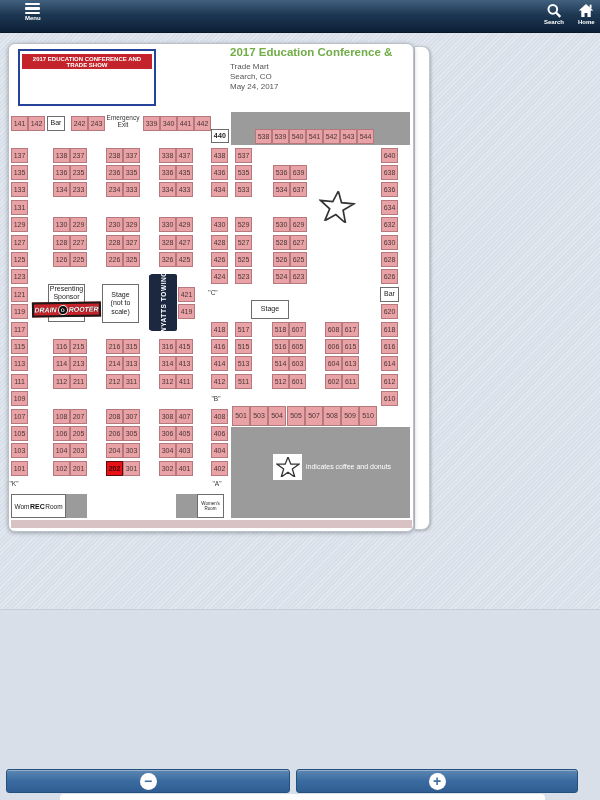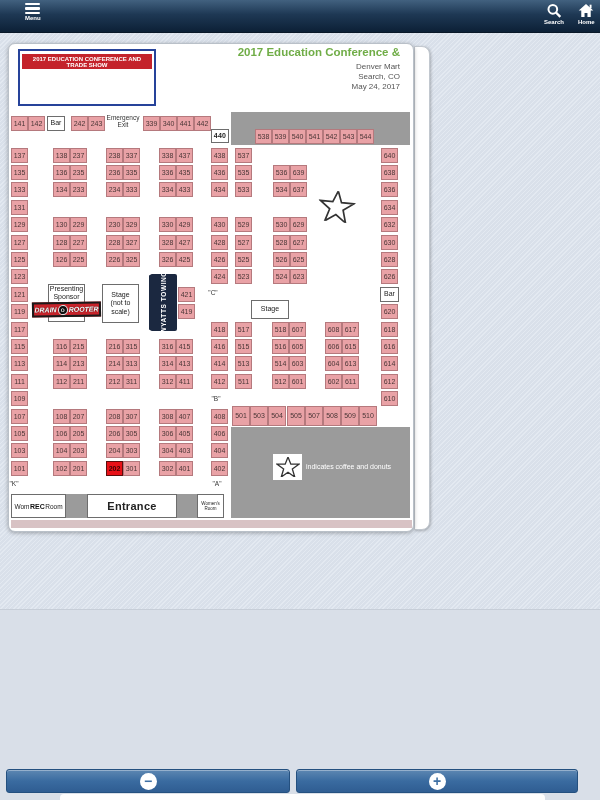--- a/index.html
+++ b/index.html
@@ -40,21 +40,21 @@
 
   
   .logo{position:absolute;left:18px;top:49px;width:138px;height:57px;background:#fff;
        border:2px solid #26439a;box-sizing:border-box;text-align:center;padding-top:1px;z-index:5}
   .logo-t1{font-size:19px;font-weight:bold;color:#26439a;letter-spacing:-.5px;line-height:20px}
   .logo-t2{display:inline-block;font-size:9.5px;font-weight:bold;color:#35a845;
        border:1.5px solid #35a845;padding:0 2px;line-height:11px;margin-top:0px}
   .logo-t3{display:block;font-size:6px;font-weight:bold;color:#fff;background:#c4232b;
        margin:2px 2px 0 2px;padding:1.5px 0}
   
-  .etitle{position:absolute;left:230px;top:45px;width:170px;text-align:right;z-index:5}
+  .etitle{position:absolute;left:230px;top:45px;width:170px;z-index:5}
   .etitle .g{font-size:11.5px;font-weight:bold;color:#70ad47;line-height:14px}
   .etitle .s{font-size:8px;color:#555;line-height:10px}
 
   
   .drain{position:absolute;left:32px;top:302px;width:69px;height:15px;background:#c8232a;
        border:2px solid #1a1a1a;box-sizing:border-box;display:flex;align-items:center;
        justify-content:center;gap:1px;z-index:6;transform:rotate(-1deg)}
   .drain span{font-size:7px;font-weight:bold;font-style:italic;color:#fff;text-shadow:0 0 1px #000}
   .drain .circ{width:8px;height:8px;background:#111;border:1px solid #eee;border-radius:50%;
        color:#fff;font-size:5px;font-style:normal;line-height:8px;text-align:center;flex:0 0 auto}
@@ -320,39 +320,38 @@
     <div class="booth" style="left: 359px; top: 406px; width: 18px; height: 20px; line-height: 18px;">510</div>
     <div class="wbox" style="left: 47px; top: 116px; width: 18px; height: 15px; font-size: 7px;">Bar</div>
     <div class="wbox bold" style="left: 211px; top: 129px; width: 18px; height: 14px; font-size: 7px;">440</div>
     <div class="wbox" style="left: 380px; top: 287px; width: 19px; height: 15px; font-size: 7px;">Bar</div>
     <div class="wbox" style="left: 251px; top: 300px; width: 38px; height: 19px; font-size: 7px;">Stage</div>
     <div class="wbox top" style="left: 48px; top: 284px; width: 37px; height: 38px; font-size: 7px;">Presenting
 Sponsor</div>
     <div class="wbox" style="left: 102px; top: 284px; width: 37px; height: 39px; font-size: 7px;">Stage
 (not to
 scale)</div>
-    <div class="wbox bold" style="left: 87px; top: 494px; width: 90px; height: 24px; font-size: 11px;">Entrance</div>
     <div class="wbox" style="left: 197px; top: 494px; width: 27px; height: 24px; font-size: 4.5px;">Women's
 Room</div>
     <div class="ftext" style="left: 102px; top: 114px; width: 42px; font-size: 6.5px;">Emergency
 Exit</div>
     <div class="ftext" style="left: 203px; top: 289px; width: 20px; font-size: 6.5px;">"C"</div>
     <div class="ftext" style="left: 206px; top: 395px; width: 20px; font-size: 6.5px;">"B"</div>
     <div class="ftext" style="left: 207px; top: 480px; width: 20px; font-size: 6.5px;">"A"</div>
     <div class="ftext" style="left: 4px; top: 480px; width: 20px; font-size: 6.5px;">"K"</div>
     <div class="ftext" style="left: 306px; top: 463px; width: 120px; font-size: 7px; color: rgb(255, 255, 255); text-align: left;">indicates coffee and donuts</div>
   </div>
 
 <div class="logo" style="z-index:5">
   <span class="logo-t3">2017 EDUCATION CONFERENCE AND TRADE SHOW</span>
 </div>
 
 <div class="etitle">
   <div class="g">2017 Education Conference &amp;</div>
-  <div class="s" style="margin-top:3px">Denver Mart</div>
+  <div class="s" style="margin-top:3px">Trade Mart</div>
   <div class="s">Search, CO</div>
   <div class="s">May 24, 2017</div>
 </div>
 
 <div class="wyatts">
   <span>WYATTS TOWING</span>
 </div>
 
 <div class="drain">
   <span>DRAIN</span>

